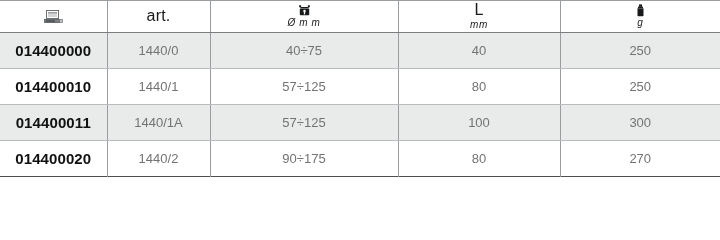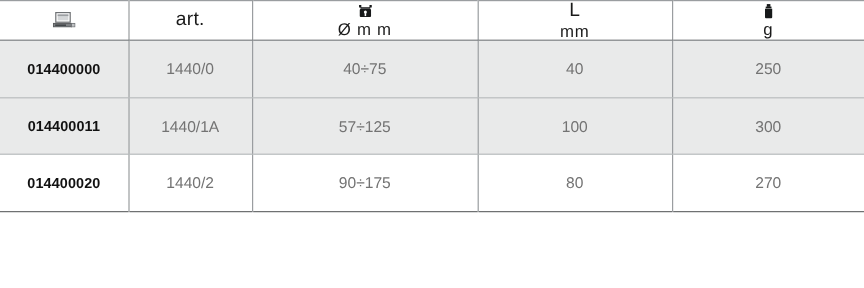--- a/index.html
+++ b/index.html
@@ -56,22 +56,23 @@
     display: block;
     line-height: 0;
     height: 13px;
   }
   .hdr-label {
     font-size: 11px;
     letter-spacing: 0.2px;
     white-space: nowrap;
   }
   .hdr-label.small {
-    font-size: 14px;
+    font-size: 10px;
     letter-spacing: 0.6px;
+    font-style: italic;
   }
   .hdr-label.tall {
     font-size: 16px;
   }
 
   tbody td {
     height: 24px;
     border-right: 1px solid #9a9da0;
     border-bottom: 1px solid #b9bcbe;
     text-align: center;
@@ -81,21 +82,21 @@
     color: #737373;
   }
   tbody td:last-child { border-right: none; }
   tbody tr:last-child td { border-bottom: none; }
 
   tbody tr.shaded td { background: #e9eaea; }
   tbody tr.plain td  { background: #ffffff; }
 
   tbody td.code {
     font-weight: bold;
-    font-size: 12px;
+    font-size: 15px;
     letter-spacing: 0.1px;
     color: #111111;
   }
 </style>
 </head>
 <body>
 
 <table id="spec-table">
   <colgroup>
     <col class="c-code">
@@ -170,20 +171,27 @@
   <tbody>
 
     <tr class="shaded">
       <td class="code">014400000</td>
       <td>1440/0</td>
       <td>40÷75</td>
       <td>40</td>
       <td>250</td>
     </tr>
 
+    <tr class="plain">
+      <td class="code">014400010</td>
+      <td>1440/1</td>
+      <td>57÷125</td>
+      <td>80</td>
+      <td>250</td>
+    </tr>
 
     <tr class="shaded">
       <td class="code">014400011</td>
       <td>1440/1A</td>
       <td>57÷125</td>
       <td>100</td>
       <td>300</td>
     </tr>
 
     <tr class="plain">

